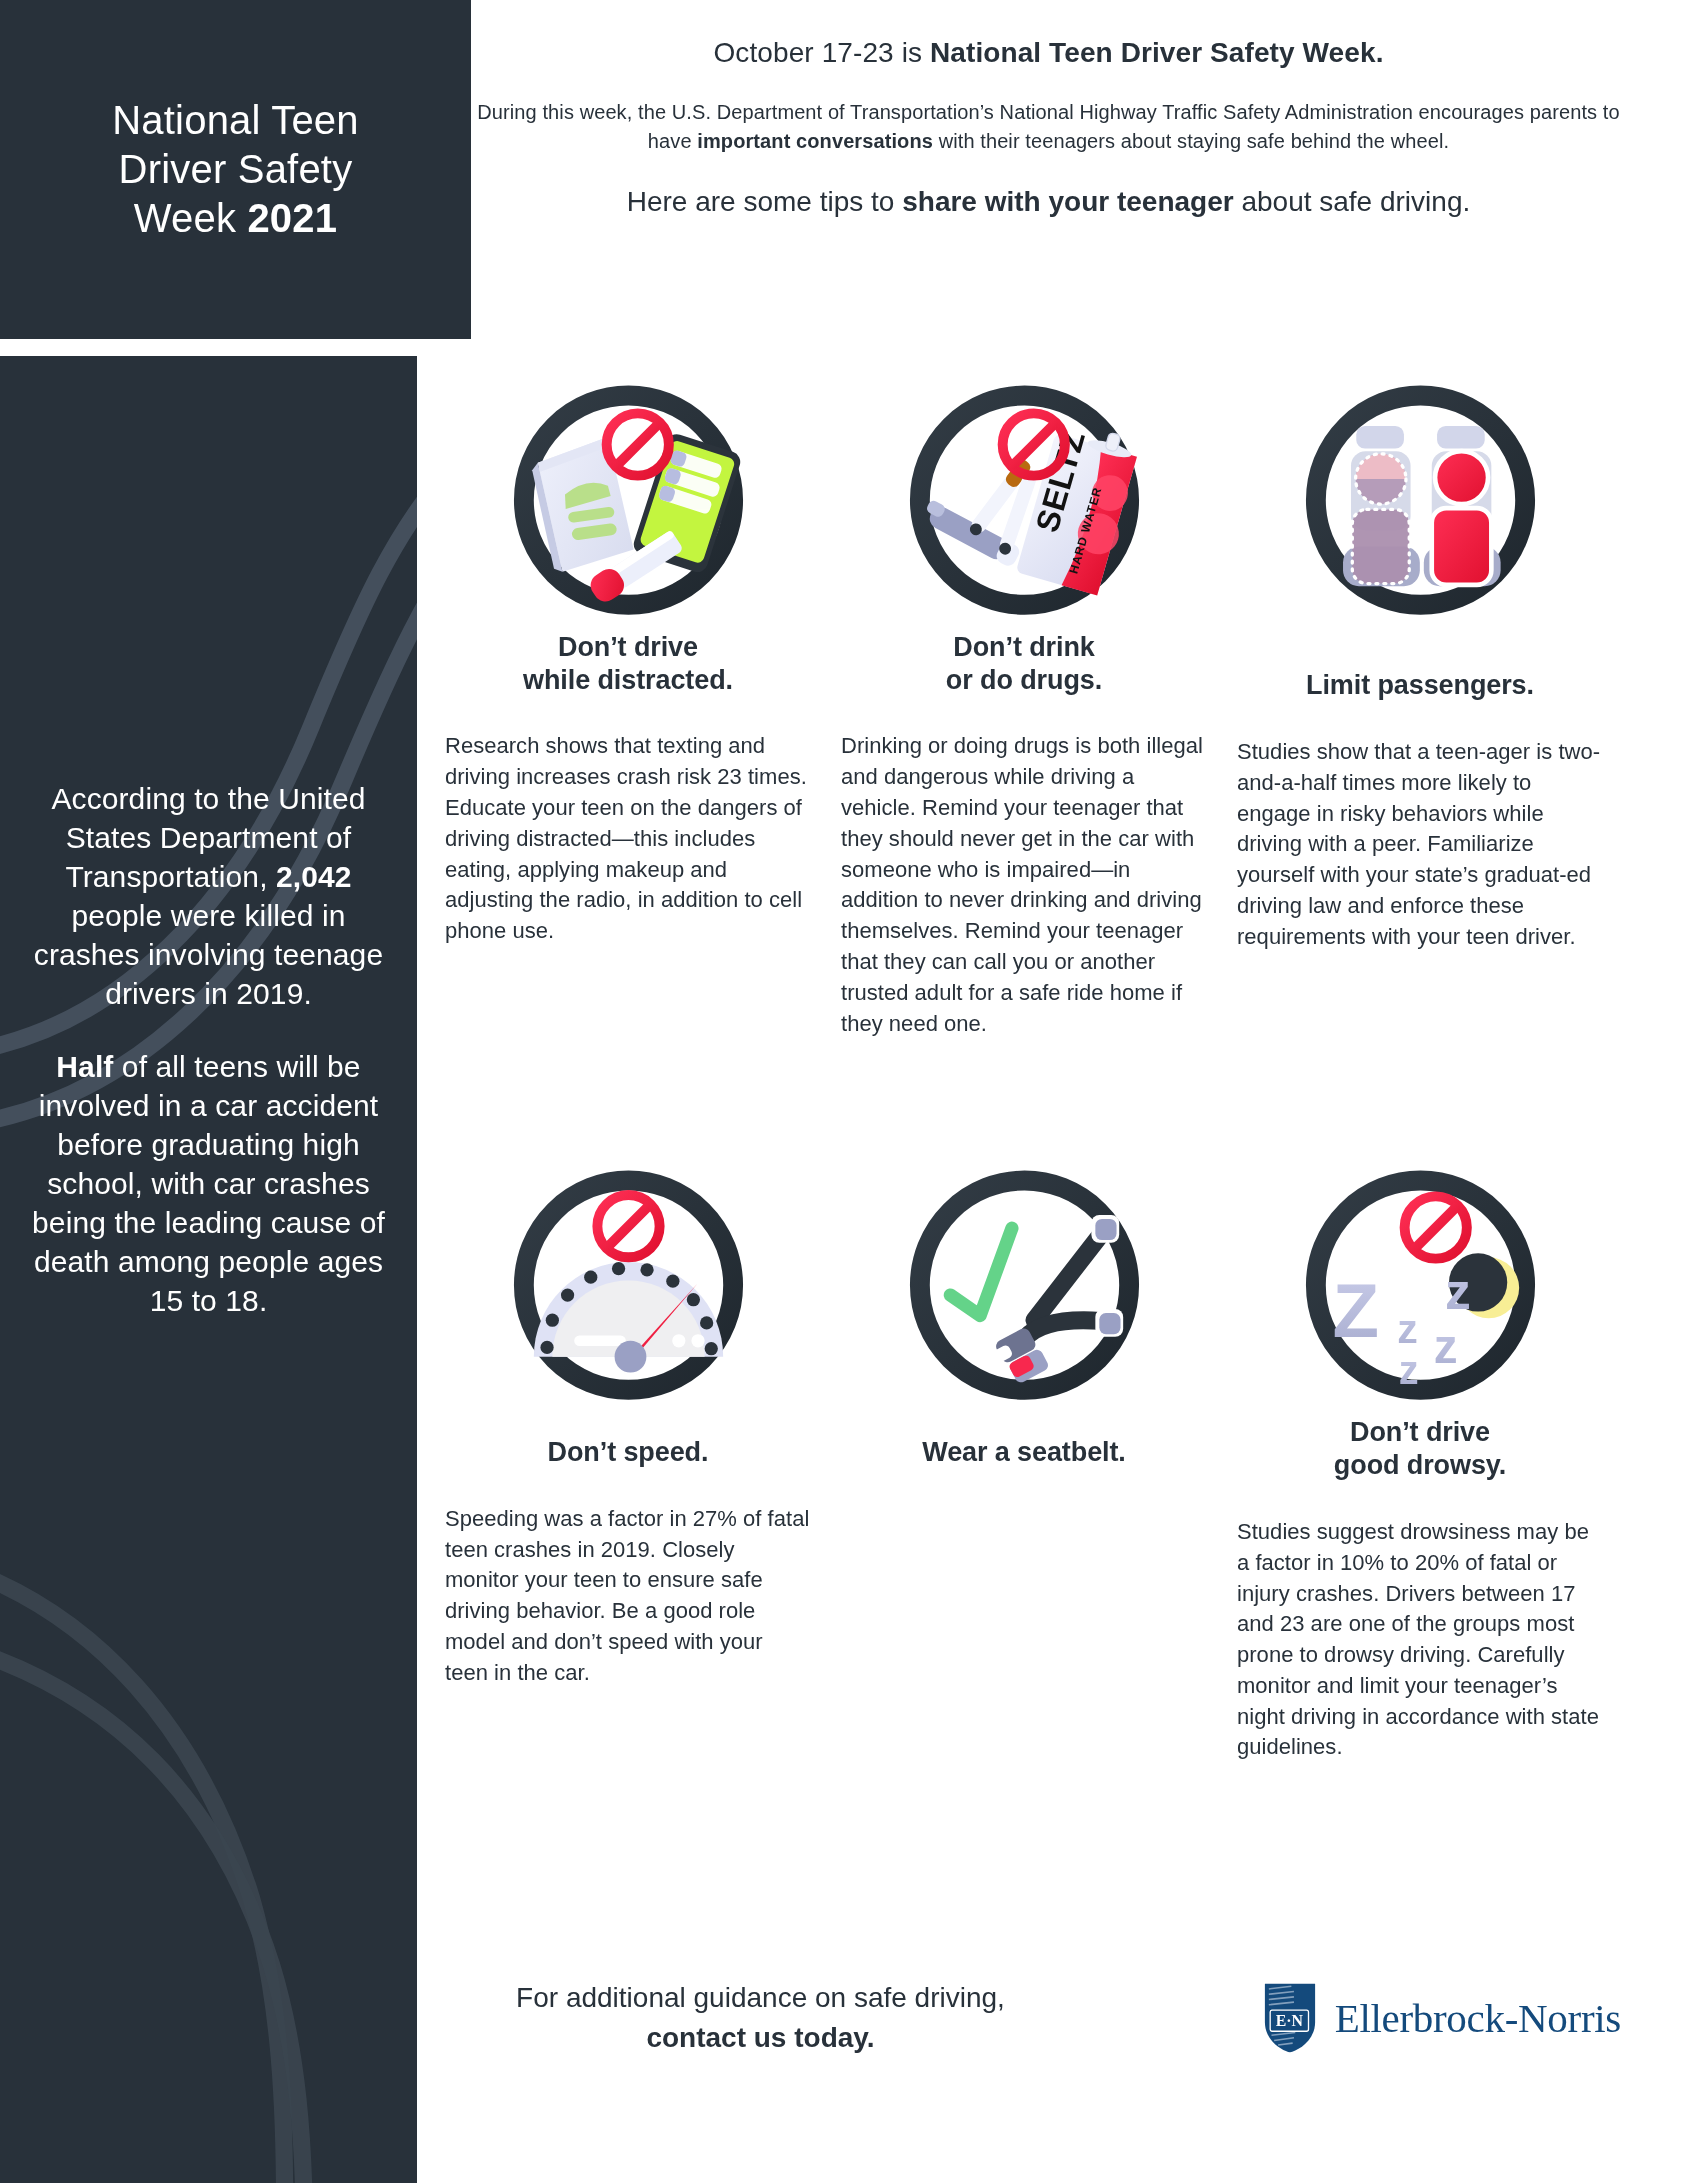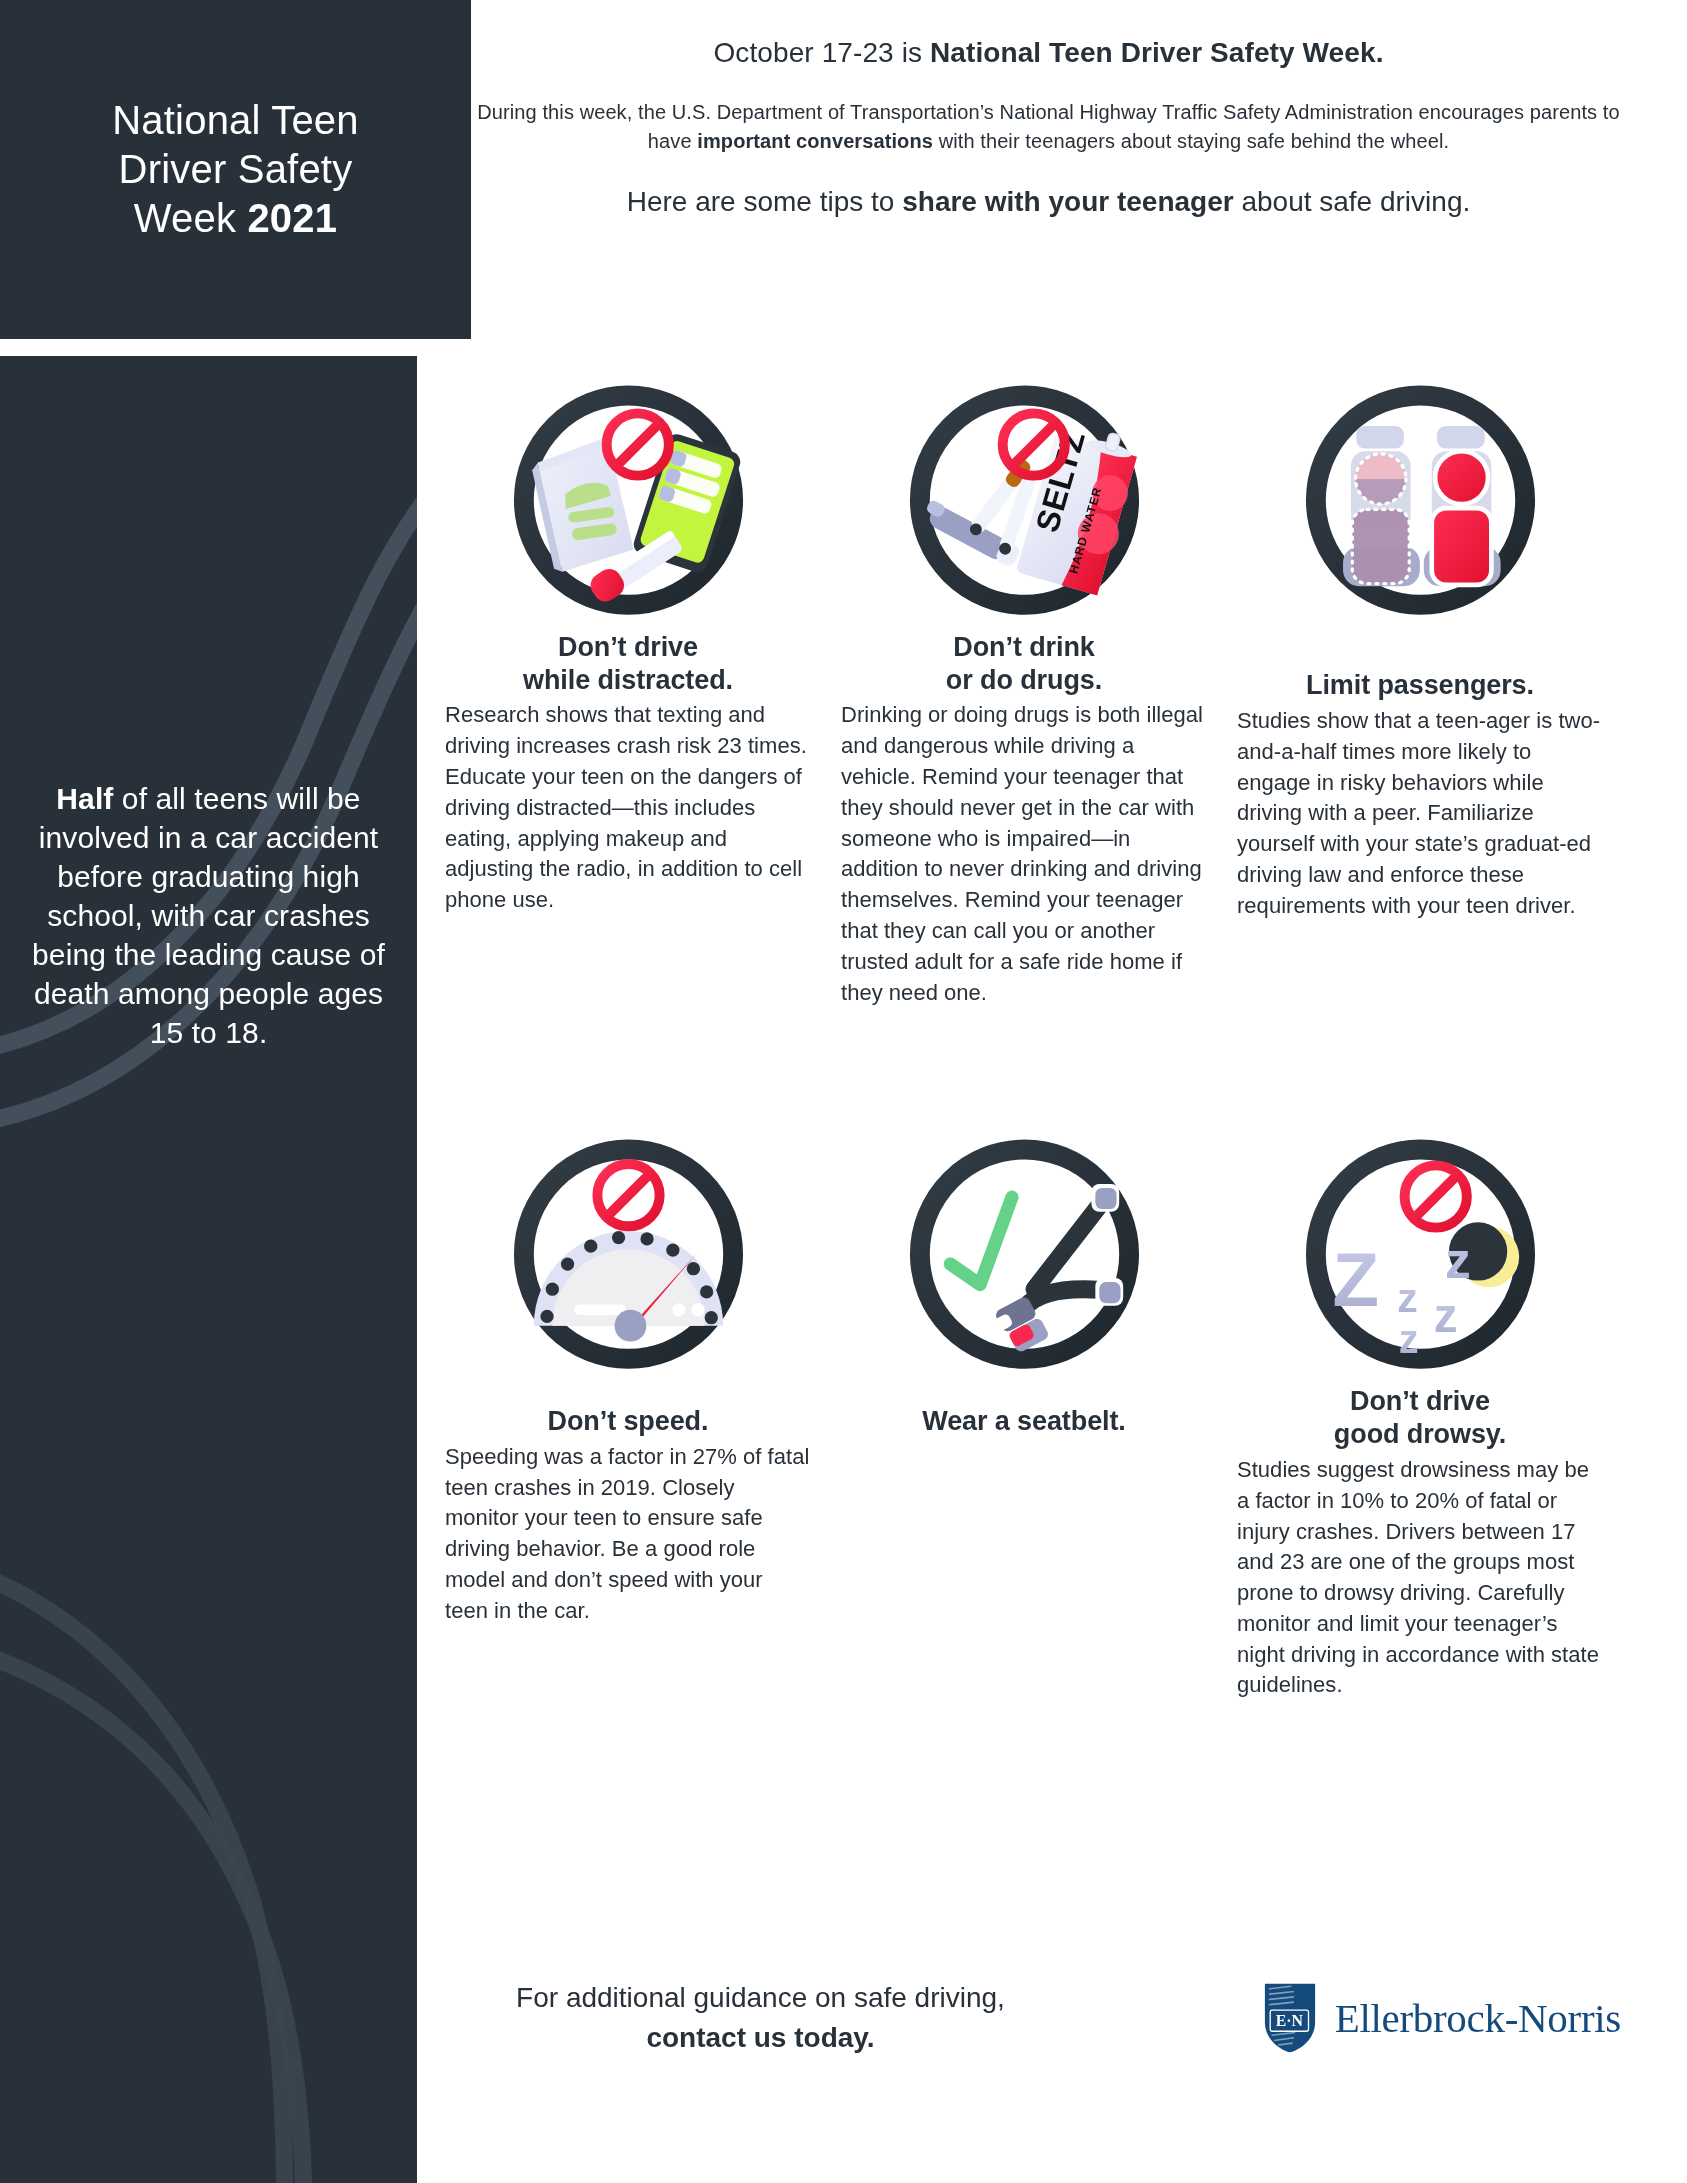--- a/index.html
+++ b/index.html
@@ -108,21 +108,21 @@
   .tip-heading {
     text-align: center;
     font-size: 27px;
     font-weight: 800;
     line-height: 1.22;
     color: #28313a;
     letter-spacing: -0.1px;
     margin-top: 2.6px;
   }
   .tip-body {
-    margin-top: 4px;
+    margin-top: 35px;
     font-size: 22px;
     font-weight: 300;
     line-height: 1.40;
     color: #28313a;
     letter-spacing: 0.03px;
     text-align: left;
   }
   .tip.pad-top .tip-heading { margin-top: 41px; }
   .tip.pad-top-lg .tip-heading { margin-top: 22.5px; }
 
@@ -169,20 +169,21 @@
 
   <div class="sidebar-body">
     <svg class="waves" viewBox="0 0 630 2762" preserveAspectRatio="none">
       <path d="M-40,1050 C 180,1010 360,830 470,560 C 540,390 600,250 700,150" fill="none" stroke="#4d5a68" stroke-width="26" stroke-linecap="round" opacity="0.75"></path>
       <path d="M-40,1160 C 200,1120 400,930 520,640 C 600,450 660,320 760,210" fill="none" stroke="#4d5a68" stroke-width="26" stroke-linecap="round" opacity="0.75"></path>
       <path d="M-60,1830 C 140,1900 300,2070 380,2330 C 420,2470 430,2620 430,2790" fill="none" stroke="#3b4650" stroke-width="26" stroke-linecap="round" opacity="0.9"></path>
       <path d="M-60,1950 C 170,2020 330,2180 410,2430 C 450,2560 460,2700 460,2850" fill="none" stroke="#3b4650" stroke-width="26" stroke-linecap="round" opacity="0.9"></path>
     </svg>
 
     <div class="sidebar-stats">
+      <p><span>According to the United States Department of Transportation, </span><b>2,042</b><span> people were killed in crashes involving teenage drivers in 2019.</span></p>
       <p><b>Half</b><span> of all teens will be involved in a car accident before graduating high school, with car crashes being the leading cause of death among people ages 15 to 18.</span></p>
     </div>
   </div>
 
   <div class="header">
     <div class="lead"><span>October 17-23 is </span><b>National Teen Driver Safety Week.</b></div>
     <div class="para"><span>During this week, the U.S. Department of Transportation’s National Highway Traffic Safety Administration encourages parents to have </span><b>important conversations</b><span> with their teenagers about staying safe behind the wheel.</span></div>
     <div class="tips"><span>Here are some tips to </span><b>share with your teenager</b><span> about safe driving.</span></div>
   </div>
 

